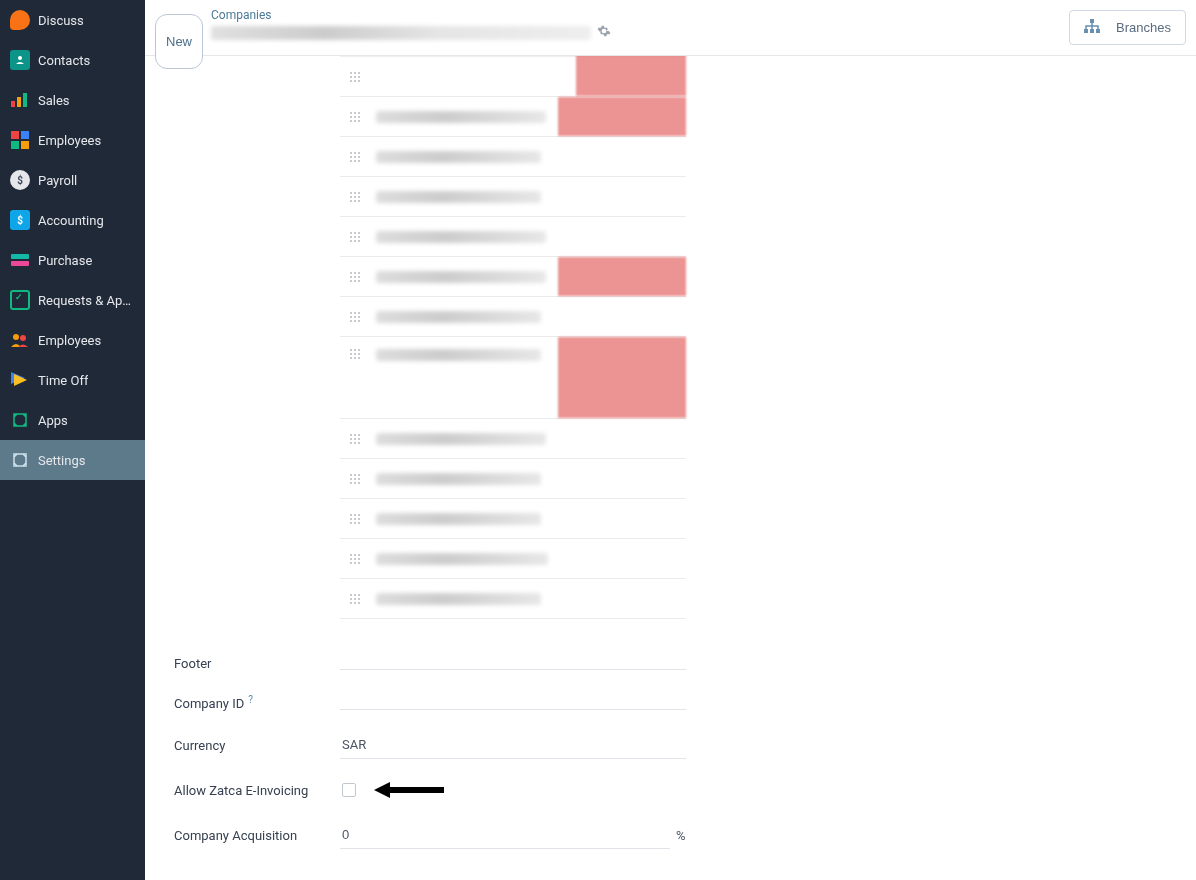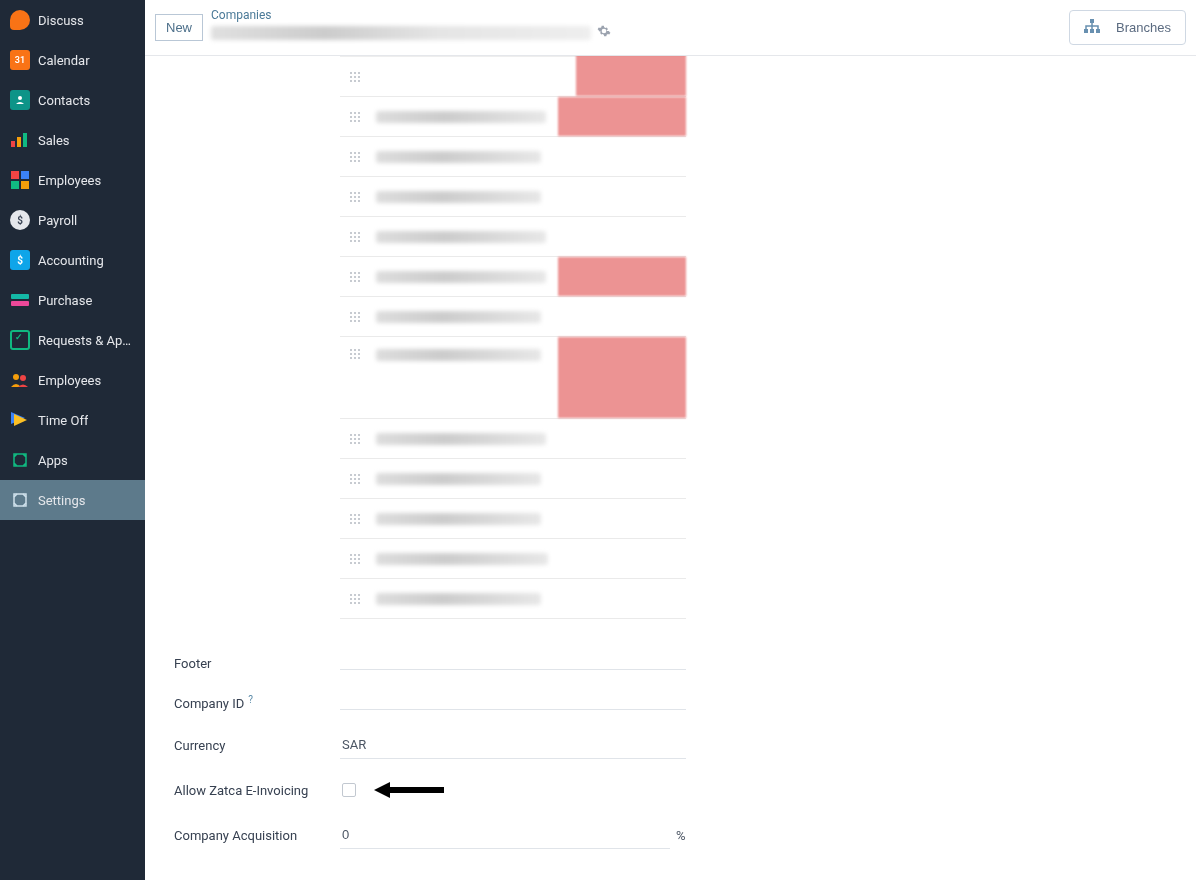--- a/index.html
+++ b/index.html
@@ -69,22 +69,22 @@
     }
     .topbar-left {
       display: flex;
       align-items: flex-start;
       gap: 8px;
     }
     .btn-new {
       border: 1px solid #b9c7d6;
       color: #4c6f8a;
       background: #fff;
-      padding: 5px 10px;
-      border-radius: 0;
+      padding: 19px 10px;
+      border-radius: 12px;
       font-size: 13px;
       cursor: pointer;
       margin-top: 8px;
     }
     .breadcrumb-area {
       display: flex;
       flex-direction: column;
       gap: 2px;
       padding-top: 2px;
     }
@@ -244,24 +244,20 @@
     .ic-req::after { content:"✓"; color:#10b981; font-size:9px; position:absolute; top:0; left:3px; }
 
   </style>
 </head>
 <body>
 
 <div class="sidebar">
   <div class="sidebar-item">
     <div class="sidebar-icon ic-discuss"></div>
     <span class="sidebar-label">Discuss</span>
-  </div>
-  <div class="sidebar-item">
-    <div class="sidebar-icon ic-calendar">31</div>
-    <span class="sidebar-label">Calendar</span>
   </div>
   <div class="sidebar-item">
     <div class="sidebar-icon ic-contacts">
       <svg width="10" height="10" viewBox="0 0 10 10">
           <circle cx="5" cy="3" r="2" fill="#fff"></circle>
           <path d="M1 9 Q5 5 9 9" fill="#fff"></path>
         </svg>
     </div>
     <span class="sidebar-label">Contacts</span>
   </div>

